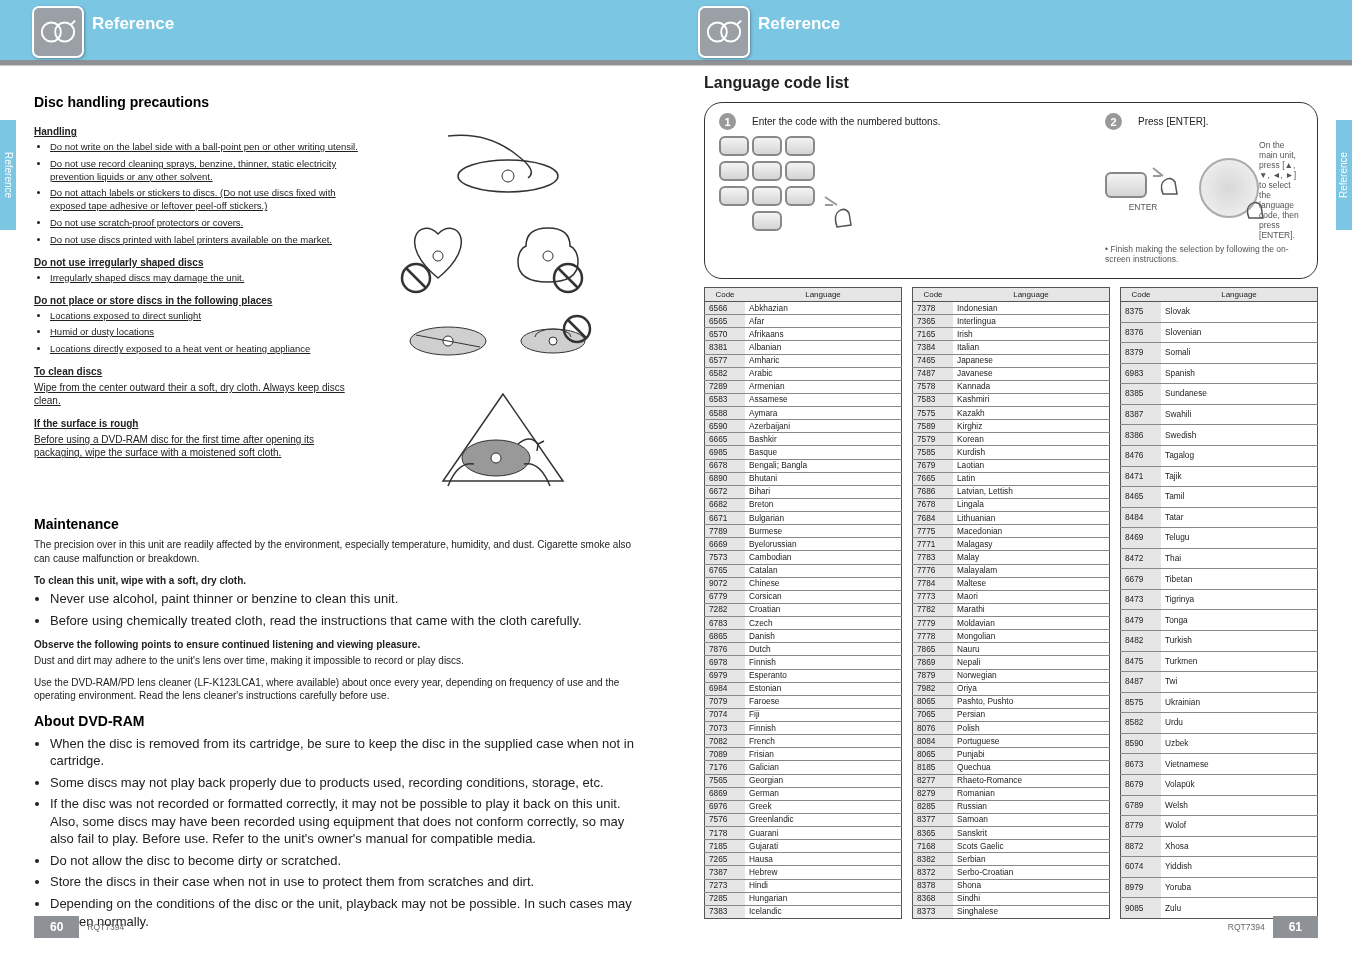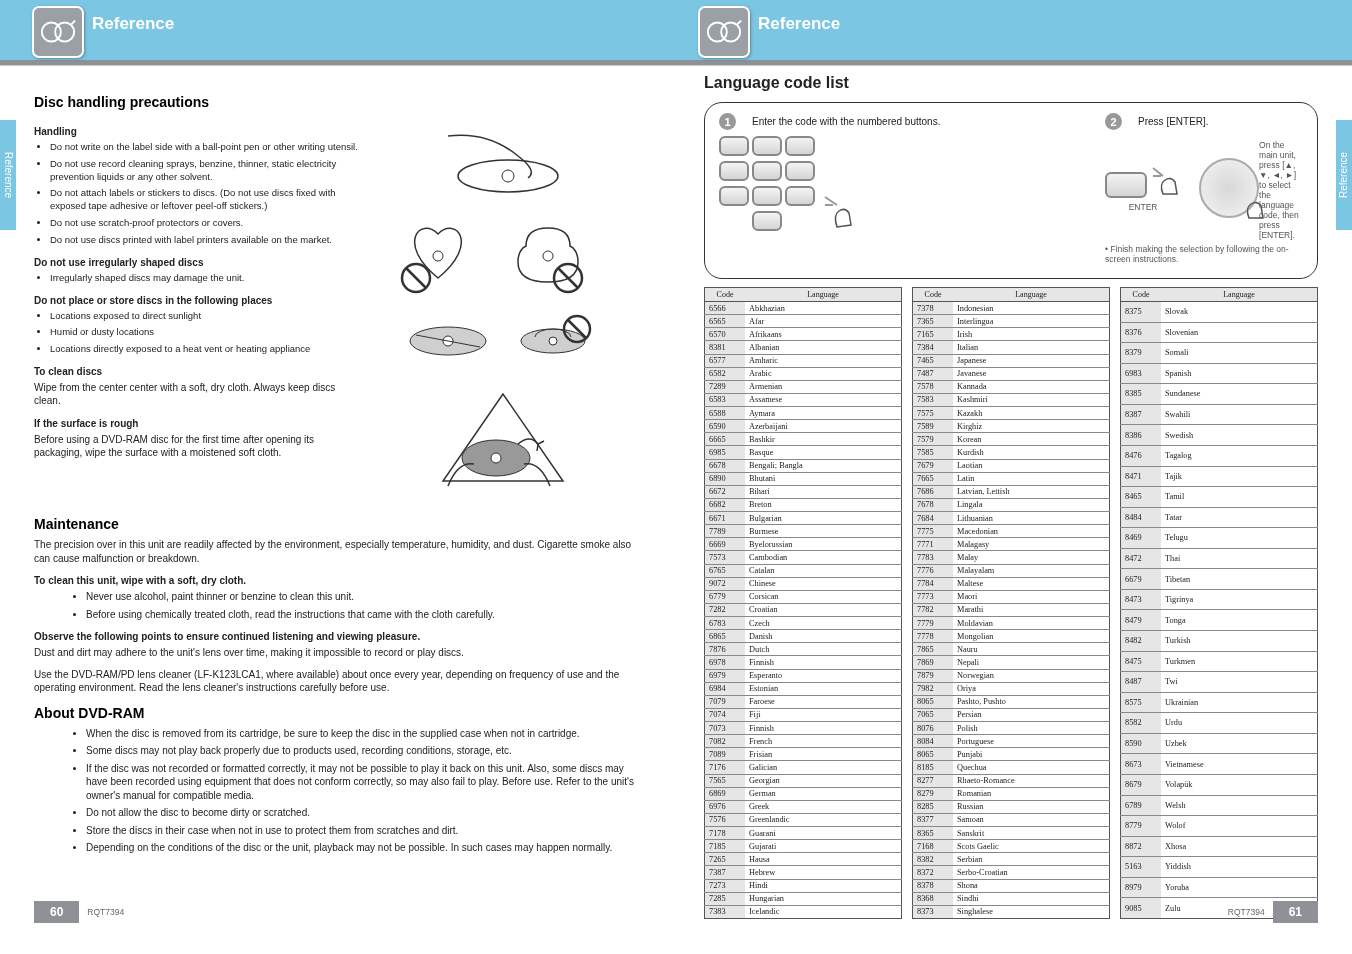--- a/index.html
+++ b/index.html
@@ -75,23 +75,23 @@
   }
   .right .content { padding: 6px 34px 20px 28px; }
   h2.section {
     font-size: 14px;
     margin: 10px 0 6px 0;
     color: #000;
   }
   .intro { font-size: 10px; line-height: 1.35; margin: 0 0 8px 0; }
   .bul { margin: 0; padding-left: 16px; }
   .bul li { font-size: 9.5px; line-height: 1.35; margin-bottom: 4px; }
-  .bul.small li { font-size: 10px; margin-left: 36px; }
+  .bul.small li { font-size: 13px; }
   .sub { font-weight: 700; margin: 10px 0 4px 0; font-size: 10px; }
-  .columns { display: flex; gap: 24px; }
+  .columns { display: flex; gap: 24px; text-decoration: underline; }
   .colL { flex: 1; max-width: 330px; }
   .colR { flex: 0 0 250px; }
   .illus {
     width: 230px;
     height: auto;
     margin-bottom: 8px;
   }
   .footer {
     position: absolute;
     bottom: 16px;
@@ -163,21 +163,20 @@
   .tables-row {
     display: flex;
     gap: 10px;
     margin-top: 8px;
   }
   .lang-table {
     border: 1px solid #555;
     width: 198px;
     border-collapse: collapse;
     font-size: 8.3px;
-    font-family: Liberation Serif, serif;
   }
   .lang-table th {
     background: #e6e6e6;
     font-weight: 400;
     font-size: 8px;
     padding: 2px 4px;
     border-bottom: 1px solid #555;
   }
   .lang-table td {
     border-bottom: 1px solid #888;
@@ -225,21 +224,21 @@
           <ul class="bul">
             <li>Irregularly shaped discs may damage the unit.</li>
           </ul>
           <div class="sub">Do not place or store discs in the following places</div>
           <ul class="bul">
             <li>Locations exposed to direct sunlight</li>
             <li>Humid or dusty locations</li>
             <li>Locations directly exposed to a heat vent or heating appliance</li>
           </ul>
           <div class="sub">To clean discs</div>
-          <p class="intro">Wipe from the center center with a soft, dry cloth. Always keep discs clean.</p>
+          <p class="intro">Wipe from the center outward their a soft, dry cloth. Always keep discs clean.</p>
           <div class="sub">If the surface is rough</div>
           <p class="intro">Before using a DVD-RAM disc for the first time after opening its packaging, wipe the surface with a moistened soft cloth.</p>
         </div>
         <div class="colR">
           <svg class="illus" viewBox="0 0 230 90">
             <ellipse cx="120" cy="60" rx="50" ry="16" fill="none" stroke="#333" stroke-width="1.5"></ellipse>
             <circle cx="120" cy="60" r="6" fill="none" stroke="#333"></circle>
             <path d="M60 20 Q100 15 130 40 Q150 55 140 62" fill="none" stroke="#333" stroke-width="1.5"></path>
           </svg>
           <svg class="illus" viewBox="0 0 230 80">
@@ -890,21 +889,21 @@
               </tr>
               <tr>
                 <td class="code">8779</td>
                 <td>Wolof</td>
               </tr>
               <tr>
                 <td class="code">8872</td>
                 <td>Xhosa</td>
               </tr>
               <tr>
-                <td class="code">5163</td>
+                <td class="code">6074</td>
                 <td>Yiddish</td>
               </tr>
               <tr>
                 <td class="code">8979</td>
                 <td>Yoruba</td>
               </tr>
               <tr>
                 <td class="code">9085</td>
                 <td>Zulu</td>
               </tr>

